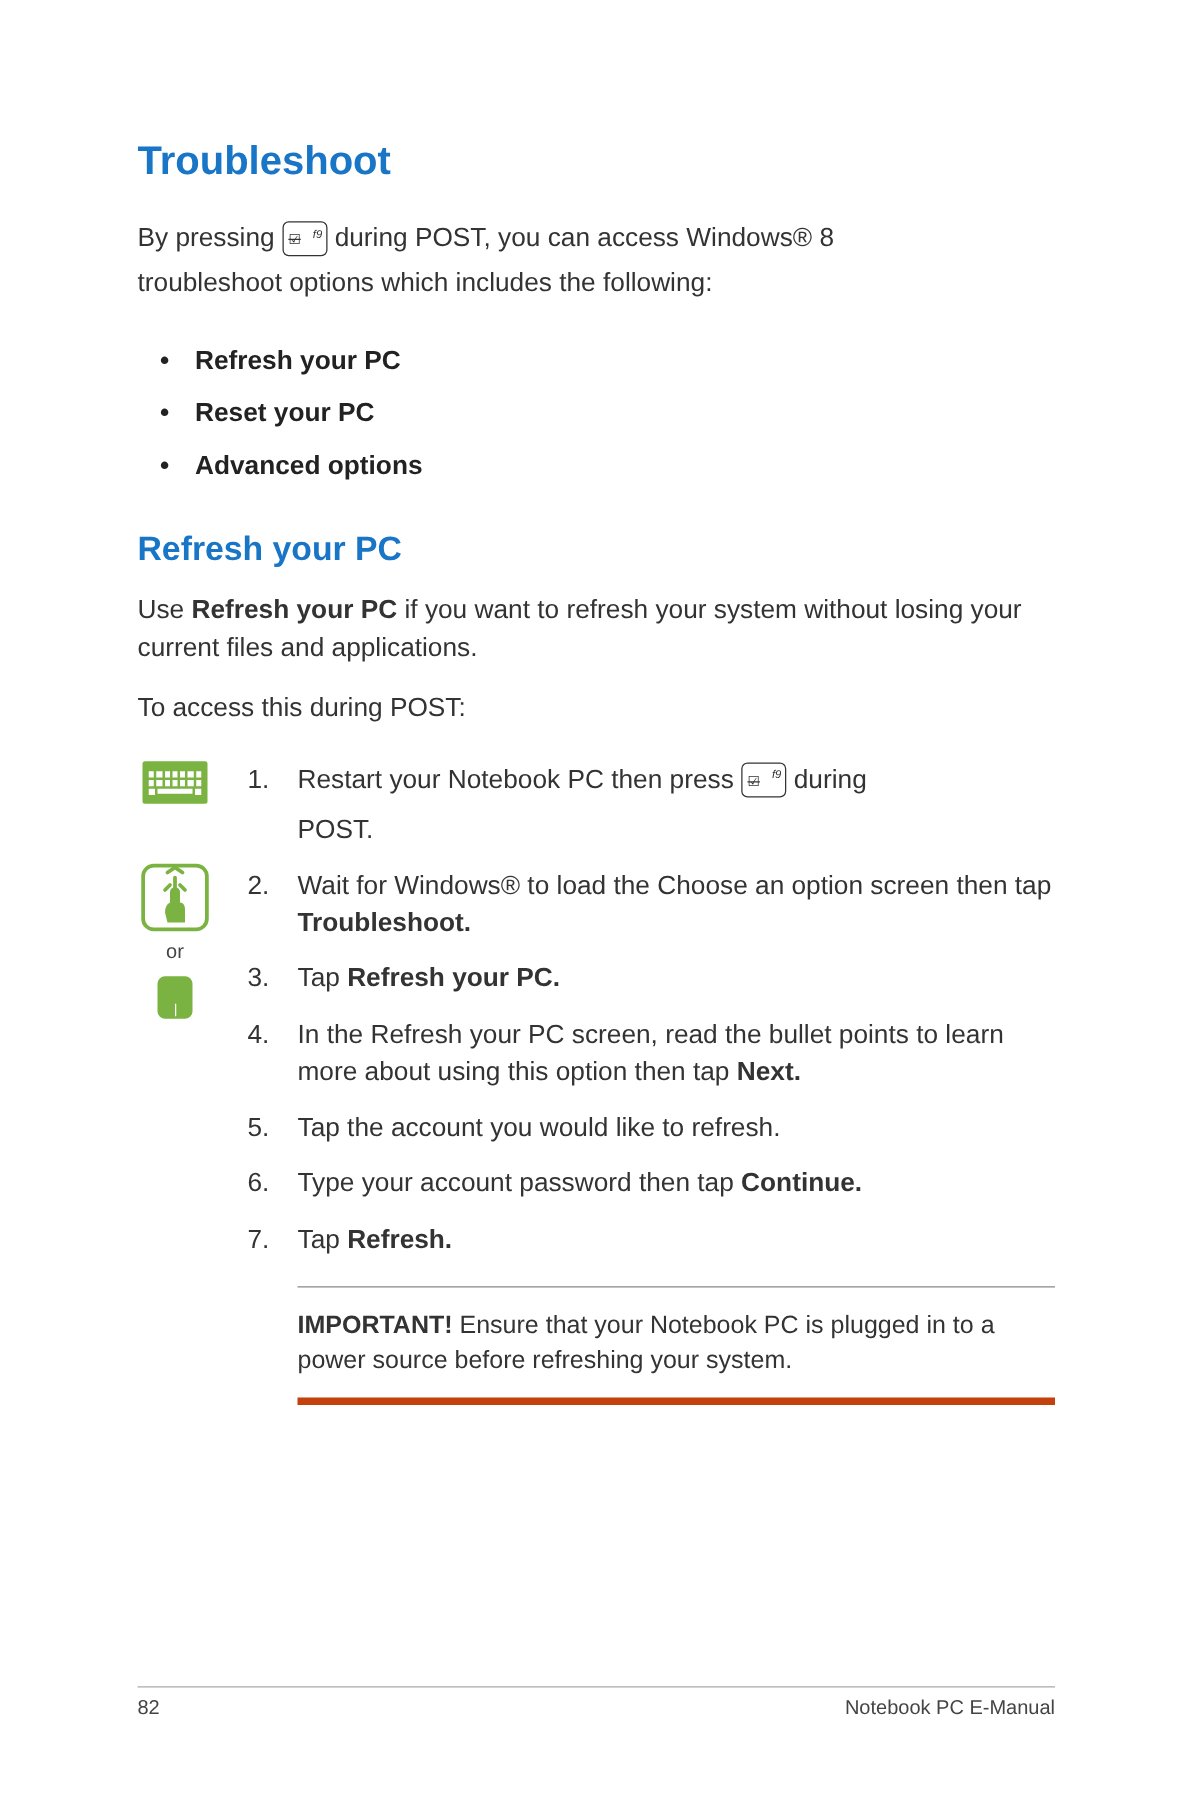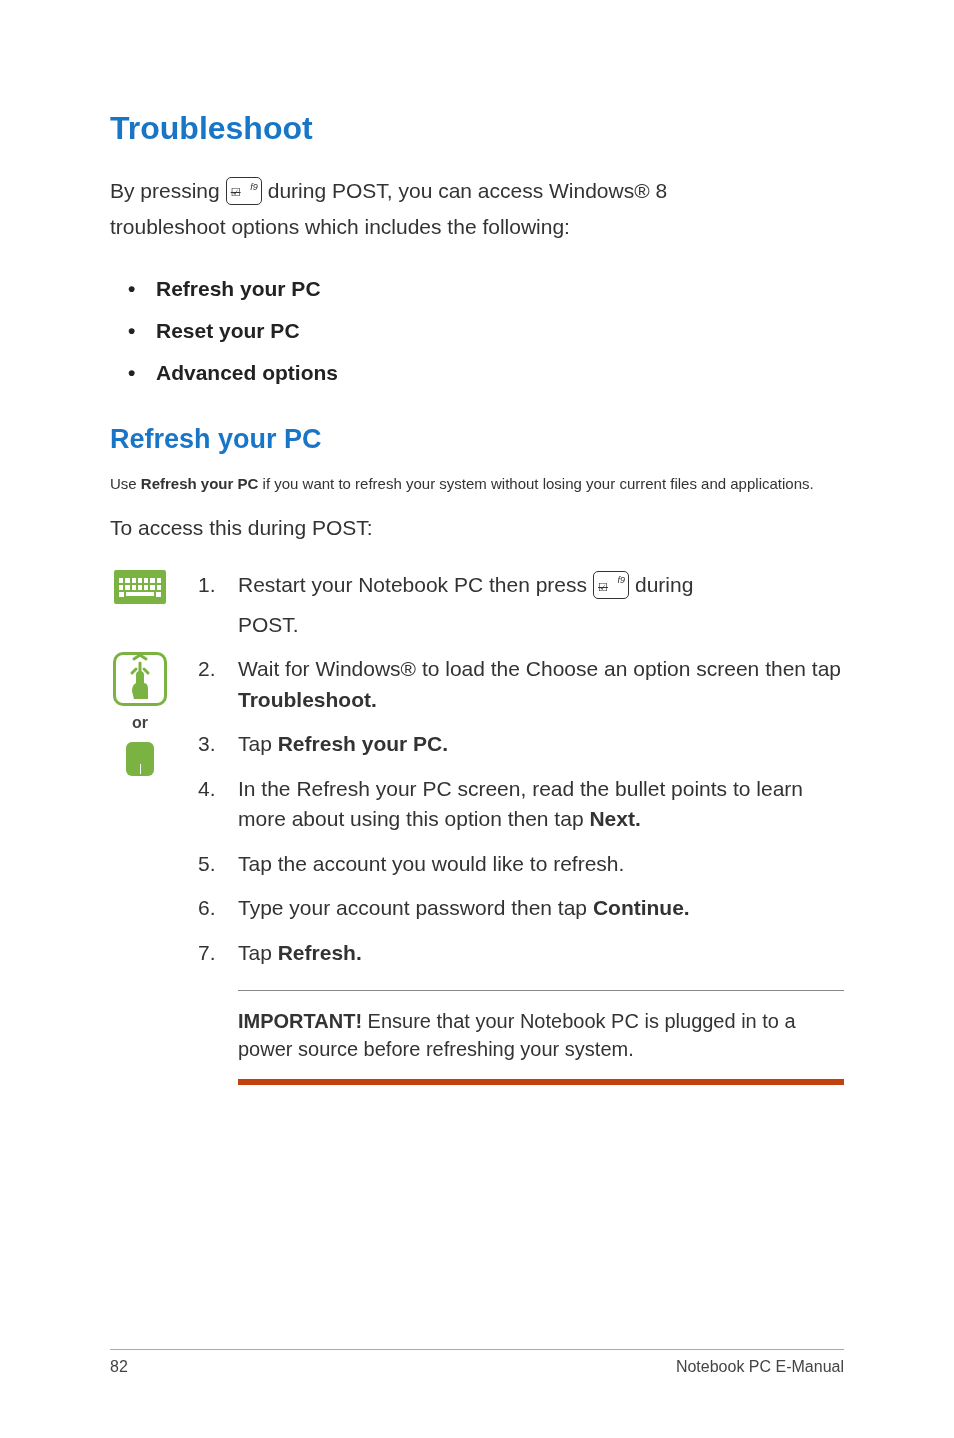--- a/index.html
+++ b/index.html
@@ -83,21 +83,21 @@
     top: 0;
     font-size: 21px;
   }
   h2 {
     color: #1976c7;
     font-size: 27px;
     font-weight: 700;
     margin-bottom: 18px;
   }
   .section-para {
-    font-size: 15px;
+    font-size: 21px;
     line-height: 1.45;
     margin-bottom: 18px;
   }
   .section-para2 {
     font-size: 21px;
     line-height: 1.45;
     margin-bottom: 26px;
   }
   .steps-row {
     display: flex;
@@ -146,21 +146,21 @@
     display: flex;
     align-items: flex-end;
     justify-content: center;
     margin-bottom: 8px;
   }
   .icon-touch svg {
     overflow: visible;
   }
   .or-label {
     font-size: 16px;
-    font-weight: 700;
+    font-weight: 400;
     color: #444;
     margin-bottom: 10px;
   }
   .icon-touchpad {
     width: 28px;
     height: 34px;
     background: #7bb342;
     border-radius: 6px;
     position: relative;
   }

